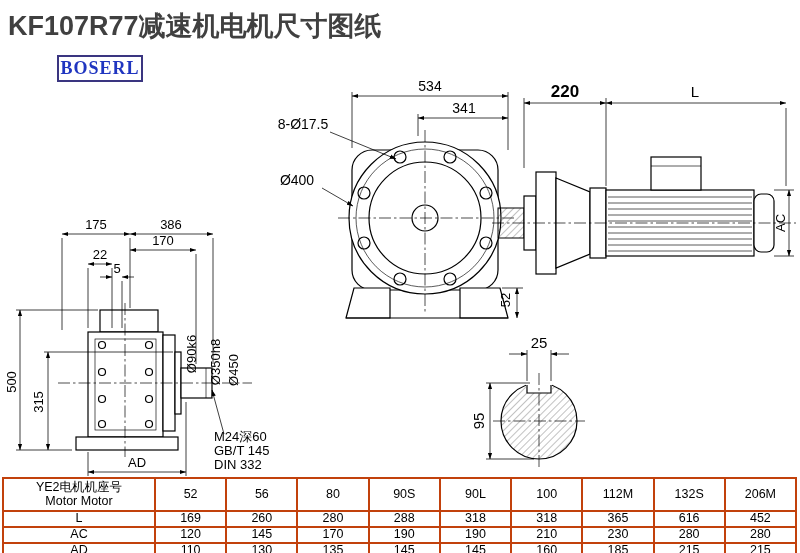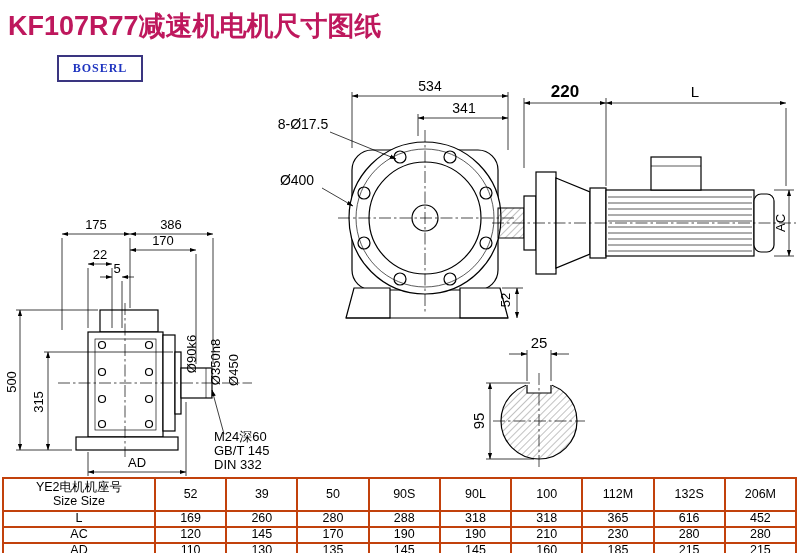--- a/index.html
+++ b/index.html
@@ -1,22 +1,22 @@
 <!DOCTYPE html>
 <html><head>
 <meta charset="utf-8">
 <style>
   * { margin:0; padding:0; box-sizing:border-box; }
   html,body { width:800px; height:553px; background:#fff; overflow:hidden;
               font-family:"Liberation Sans", sans-serif; color:#000; }
   .stage { position:absolute; left:0; top:0; width:800px; height:553px; background:#fff; }
-  .title { position:absolute; left:8px; top:8px; font-size:27px; font-weight:bold; color:#be185d;
+  .title { position:absolute; left:8px; top:8px; font-size:27px; font-weight:bold; color:#404040;
            font-family:"Liberation Sans", sans-serif; white-space:nowrap; }
   .logo { position:absolute; left:57px; top:55px; width:86px; height:27px; border:2px solid #3a3580;
-          color:#1f35c0; font-family:"Liberation Serif", serif; font-size:12px; font-weight:bold;
+          color:#1f35c0; font-family:"Liberation Serif", serif; font-size:18px; font-weight:bold;
           display:flex; align-items:center; justify-content:center; letter-spacing:1px; background:#fff; }
   svg.drawing { position:absolute; left:0; top:0; }
   svg text { font-family:"Liberation Sans", sans-serif; fill:#000; font-size:13px; }
   .ol   { fill:#fff; stroke:#000; stroke-width:1.2; }
   .oln  { fill:none; stroke:#000; stroke-width:1.2; }
   .thin { fill:none; stroke:#000; stroke-width:0.65; }
   .dim  { fill:none; stroke:#000; stroke-width:0.75; }
   .cl   { fill:none; stroke:#000; stroke-width:0.7; stroke-dasharray:12 3 2.5 3; }
   .t14  { font-size:14px; }
   .t15  { font-size:15px; }
@@ -214,25 +214,25 @@
         <col>
         <col>
         <col>
         <col>
         <col>
       </colgroup>
     <tbody>
       <tr class="hdr">
         <td>
           <div>YE2电机机座号</div>
-          <div>Size Size</div>
+          <div>Motor Motor</div>
         </td>
         <td>52</td>
-        <td>39</td>
-        <td>50</td>
+        <td>56</td>
+        <td>80</td>
         <td>90S</td>
         <td>90L</td>
         <td>100</td>
         <td>112M</td>
         <td>132S</td>
         <td>206M</td>
       </tr>
       <tr class="data">
         <td>L</td>
         <td>169</td>

